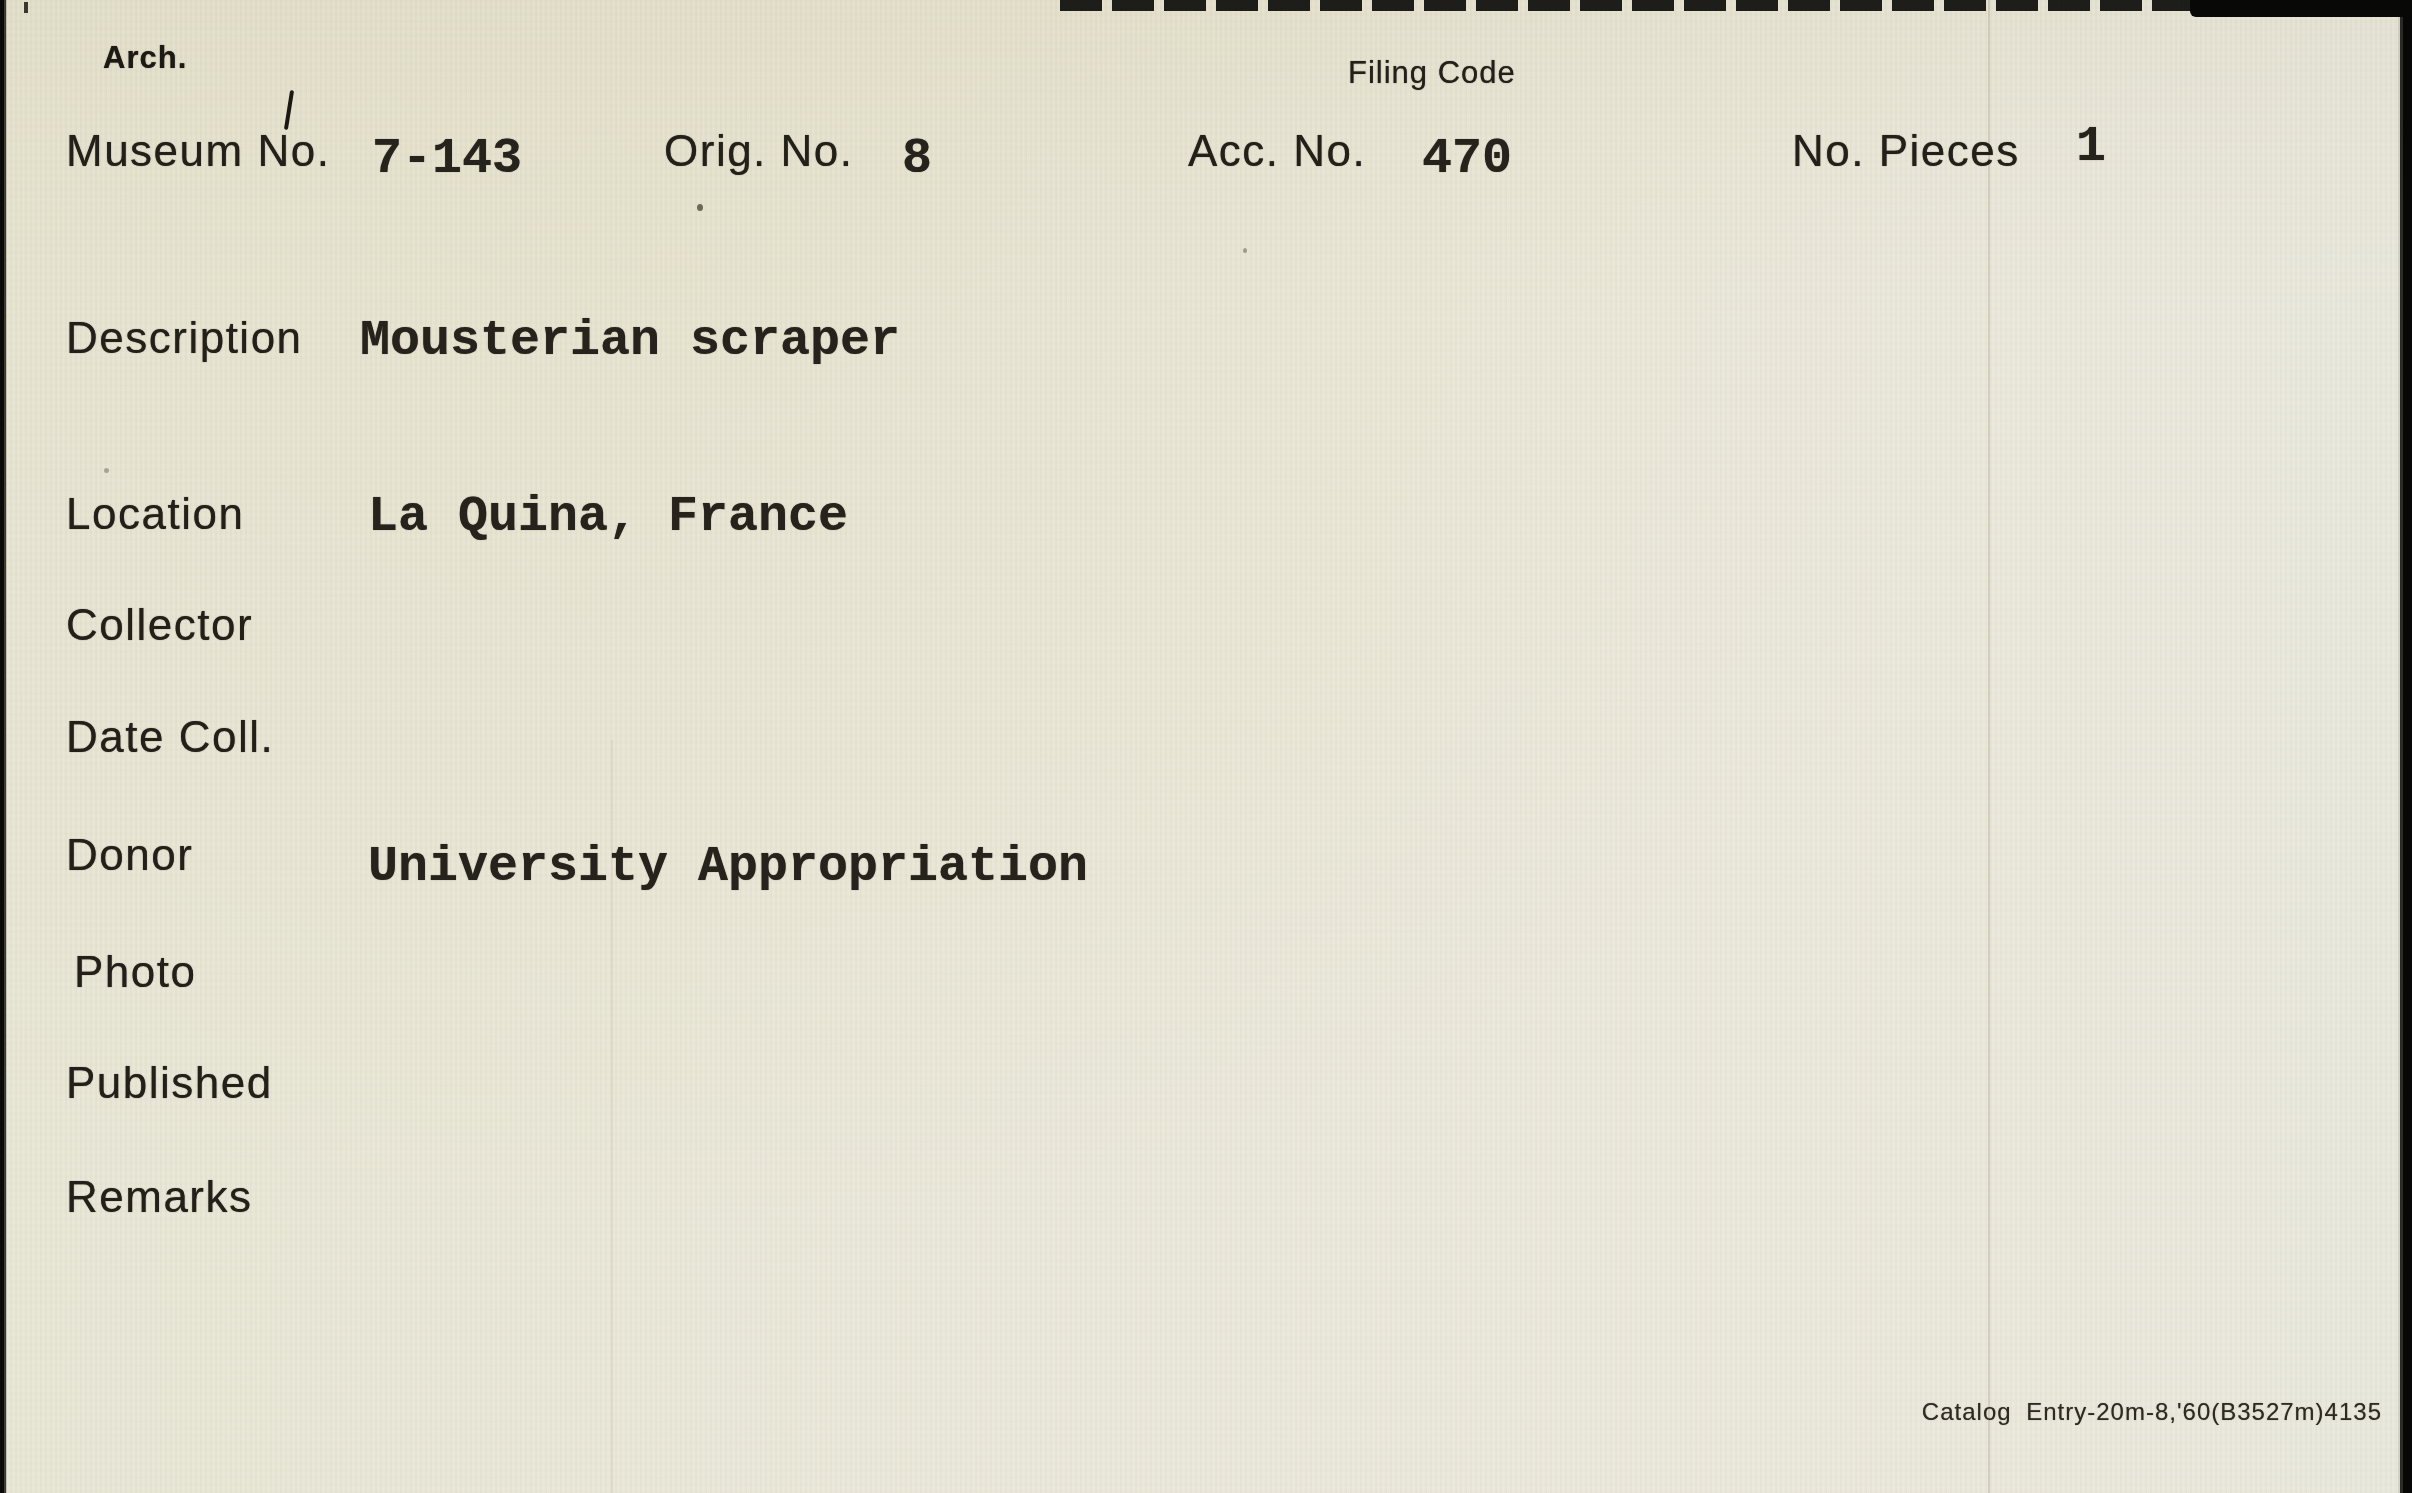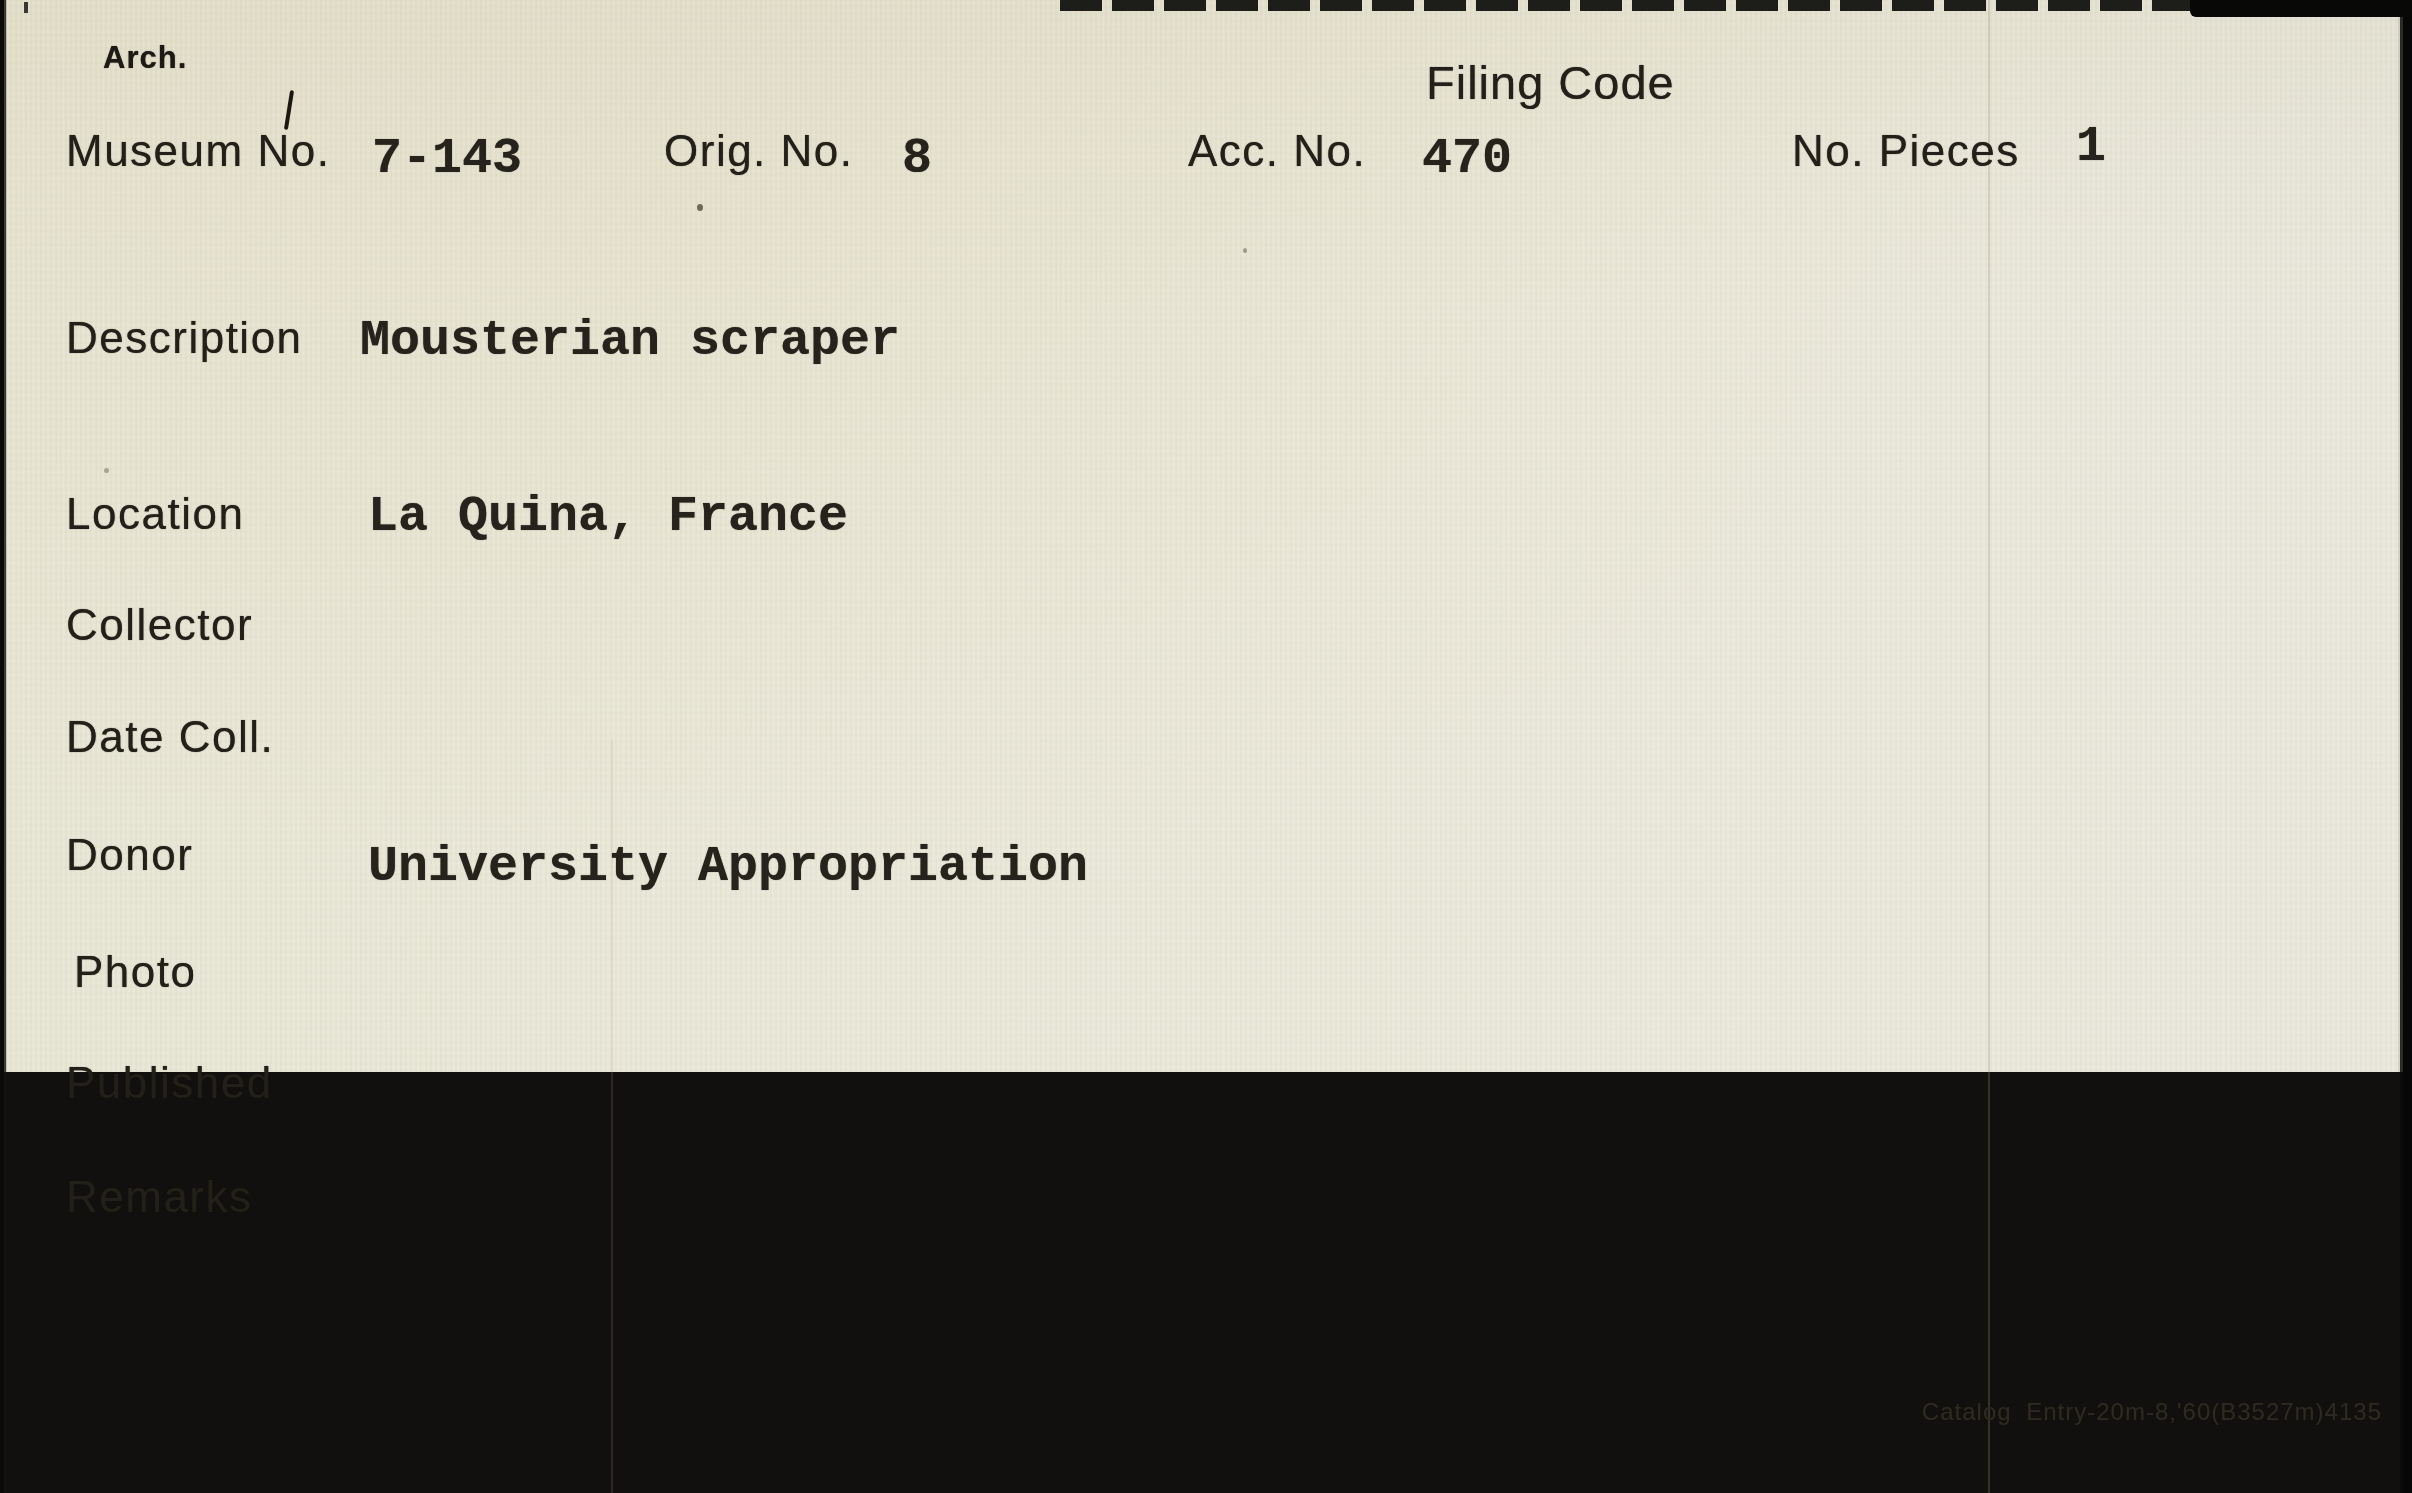--- a/index.html
+++ b/index.html
@@ -4,21 +4,21 @@
 <style>
   html, body {
     margin: 0; padding: 0;
     width: 2412px; height: 1493px;
     overflow: hidden;
     background: #11100e;
     font-family: "Liberation Sans", sans-serif;
   }
   .card {
     position: absolute; left: 0; top: 0;
-    width: 2412px; height: 1072px;
+    width: 2412px; height: 1493px;
     background:
       linear-gradient(180deg, rgba(196,186,148,0.14) 0px, rgba(196,186,148,0.05) 160px, rgba(0,0,0,0) 320px),
       radial-gradient(ellipse at 28% 18%, rgba(214,204,164,0.16), rgba(0,0,0,0) 55%),
       linear-gradient(90deg, #e8e6d5 0%, #eae8d9 35%, #ebe9db 70%, #e9e8dc 100%);
   }
   
   .card::before {
     content: ""; position: absolute; inset: 0;
     background:
       repeating-linear-gradient(90deg, rgba(120,112,82,0.035) 0 2px, rgba(255,255,255,0.025) 2px 5px),
@@ -76,22 +76,22 @@
     text-shadow: 0 0 1px rgba(30,26,18,0.6);
     white-space: nowrap;
   }
   .stamp {
     position: absolute; left: 103px; top: 40px;
     font-family: "Liberation Sans", sans-serif;
     font-weight: bold; font-size: 31px; letter-spacing: 1px;
     color: #1d1a16; text-shadow: 0 0 1px rgba(20,17,12,0.8);
   }
   .filing-code {
-    position: absolute; left: 1426px; top: 55px;
-    font-size: 47px; letter-spacing: 1px;
+    position: absolute; left: 1348px; top: 55px;
+    font-size: 31px; letter-spacing: 1px;
   }
   .pos { position: absolute; text-align: right; }
   .raised { transform: translateY(-12px); display: inline-block; }
   .stray-tick {
     position: absolute; left: 287px; top: 90px; width: 4px; height: 40px;
     background: #1b1814; transform: rotate(9deg); border-radius: 2px;
   }
   .print-code {
     position: absolute; right: 30px; top: 1398px;
     font-family: Liberation Sans, sans-serif;

